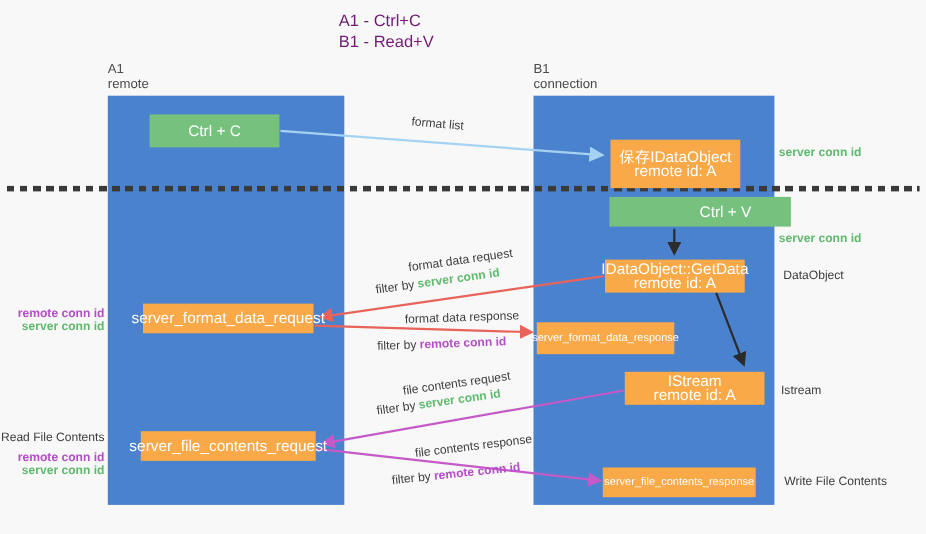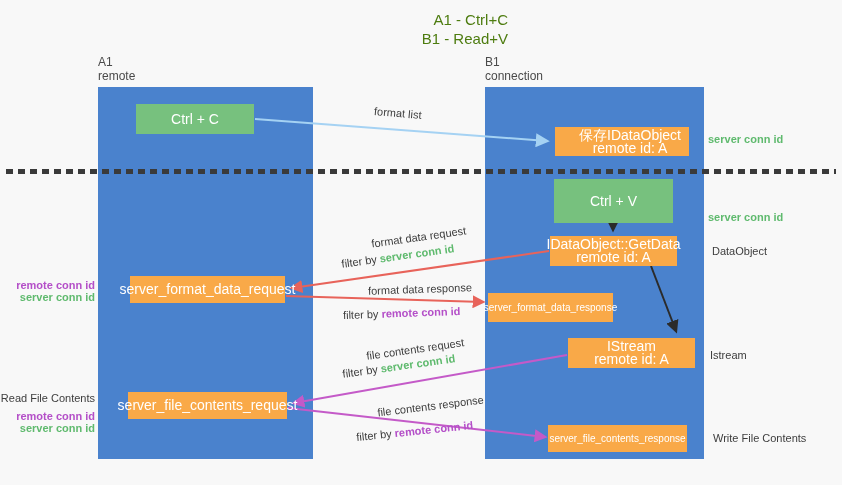--- a/index.html
+++ b/index.html
@@ -1,19 +1,19 @@
 <!DOCTYPE html>
 <html><head>
 <meta charset="utf-8">
 <style>
   html,body{margin:0;padding:0;background:#f8f8f8;font-family:"Liberation Sans",sans-serif;}
   .stage{position:relative;width:842px;height:485px;background:#f8f8f8;overflow:hidden;}
 
-  .title{position:absolute;left:308px;top:10px;width:200px;text-align:right;
-         font-size:15px;line-height:19px;color:#4d7c0f;}
+  .title{position:absolute;left:308px;top:10px;width:200px;text-align:left;
+         font-size:15px;line-height:19px;color:#701a75;}
 
   .colhead{position:absolute;text-align:left;font-size:12px;line-height:14px;color:#4a4a4a;}
 
   .lifeline{position:absolute;background:#4a82cd;}
 
   .dotline{position:absolute;left:6px;width:830px;height:5px;top:169px;
            background:repeating-linear-gradient(90deg,#3a3a3a 0 7px,rgba(0,0,0,0) 7px 12px);}
 
   .node{position:absolute;display:flex;flex-direction:column;align-items:center;justify-content:center;
         color:#ffffff;font-size:14px;line-height:13px;text-align:center;white-space:nowrap;}
@@ -74,26 +74,26 @@
     <line x1="549" y1="251" x2="292" y2="288" stroke="#e8635a" stroke-width="2" marker-end="url(#m-red)"></line>
     <line x1="286" y1="296" x2="483" y2="302" stroke="#e8635a" stroke-width="2" marker-end="url(#m-red)"></line>
     <line x1="567" y1="355" x2="294" y2="403" stroke="#c45ac8" stroke-width="2" marker-end="url(#m-mag)"></line>
     <line x1="288" y1="408" x2="545" y2="437" stroke="#c45ac8" stroke-width="2" marker-end="url(#m-mag)"></line>
   </svg>
 
   <div class="node green" style="left:136px;top:104px;width:118px;height:30px;">
     <span>Ctrl + C</span>
   </div>
 
-  <div class="node orange" style="left:555px;top:127px;width:118px;height:29px;padding-left:16px;">
+  <div class="node orange" style="left:555px;top:127px;width:118px;height:44px;">
     <span>保存IDataObject</span>
     <span>remote id: A</span>
   </div>
 
-  <div class="node green" style="left:554px;top:179px;width:119px;height:44px;">
+  <div class="node green" style="left:554px;top:179px;width:119px;height:27px;padding-left:46px;">
     <span>Ctrl + V</span>
   </div>
 
   <div class="node orange" style="left:550px;top:236px;width:127px;height:30px;">
     <span>IDataObject::GetData</span>
     <span>remote id: A</span>
   </div>
 
   <div class="node orange" style="left:130px;top:276px;width:155px;height:27px;">
     <span>server_format_data_request</span>

